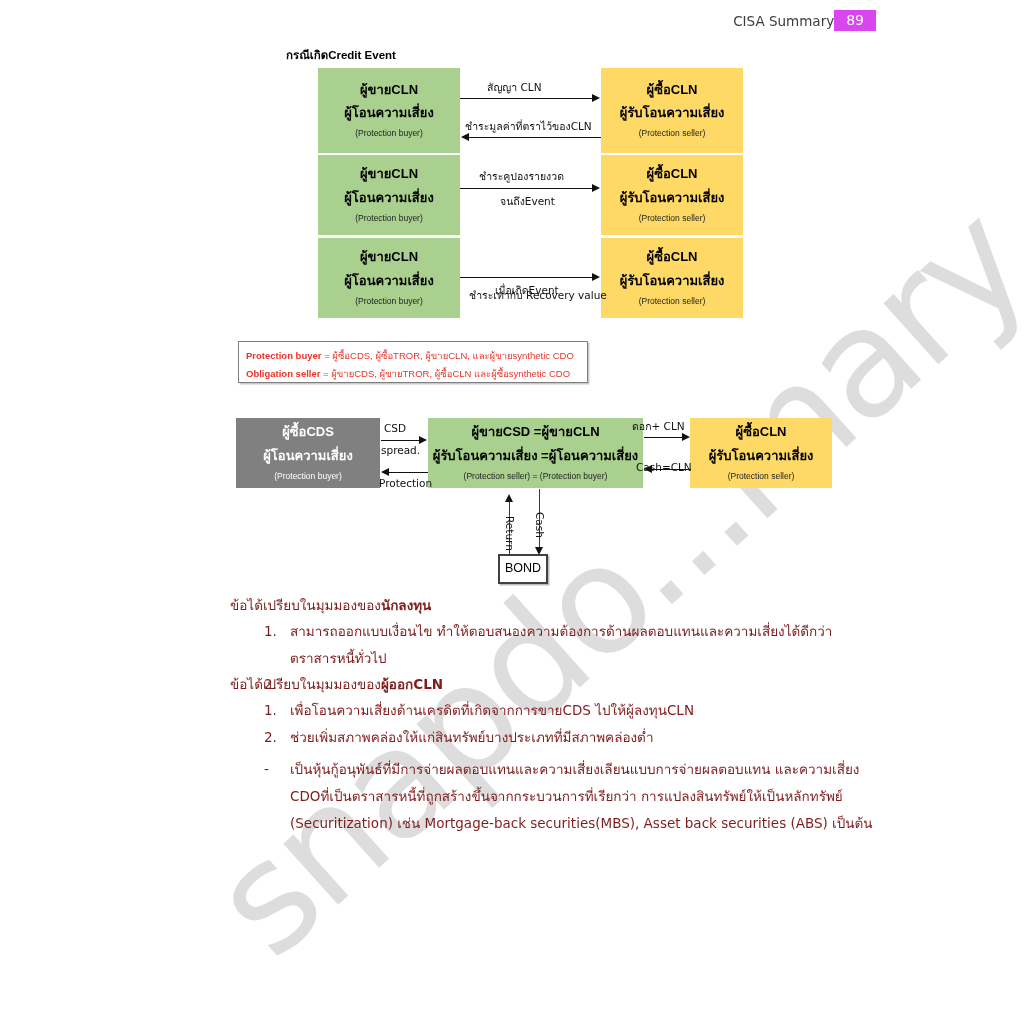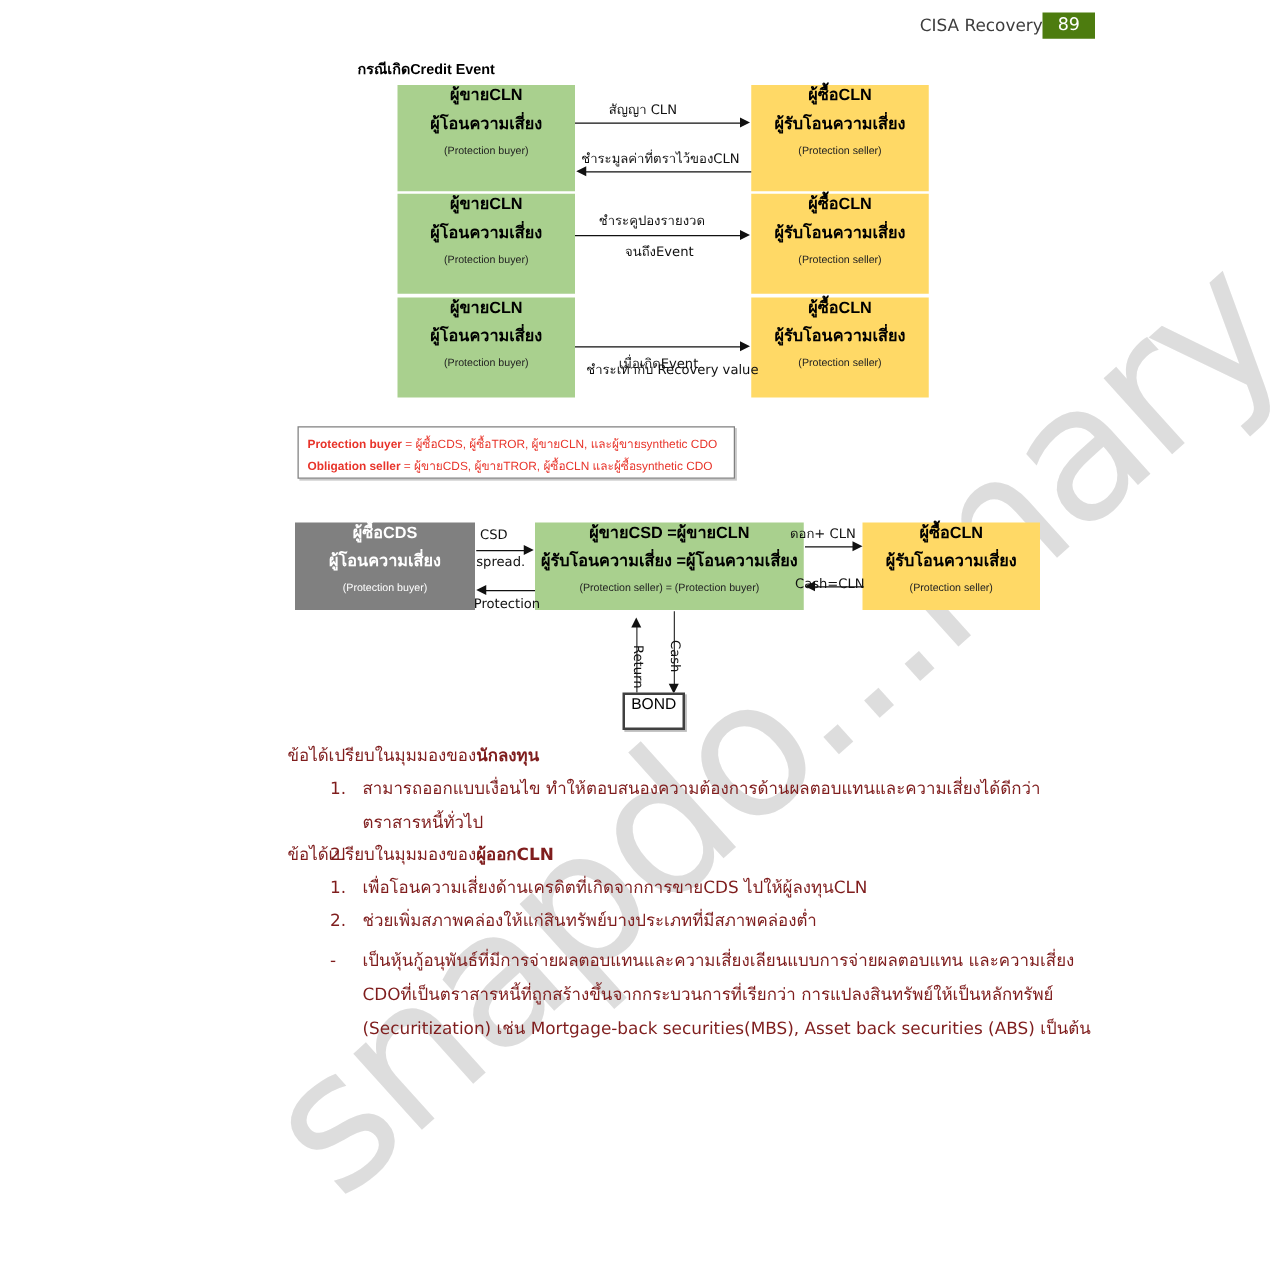--- a/index.html
+++ b/index.html
@@ -22,30 +22,30 @@
     transform-origin:left top;
     left:180px;top:860px;
     white-space:nowrap;
     opacity:.85;
   }
   
   #header{position:absolute;left:0;top:10px;width:1024px;height:26px;z-index:3;}
   #header .hdr-inner{position:absolute;right:148px;top:0;display:flex;align-items:center;}
   #header .hdr-title{font-size:13.5px;color:#3d3d3d;font-family:"DejaVu Sans",sans-serif;}
   #header .hdr-page{
-    background:#4d7c0f;color:#ffffff;font-size:14px;
+    background:#d946ef;color:#ffffff;font-size:14px;
     padding:2px 12px 3px 12px;margin-left:0px;line-height:16px;
     font-family:"DejaVu Sans",sans-serif;
   }
   
   #canvas{position:absolute;left:0;top:0;width:1024px;height:756px;z-index:2;}
   .cap{position:absolute;font-weight:bold;font-size:11.5px;color:#000;}
   .box{
     position:absolute;box-sizing:border-box;
-    display:flex;flex-direction:column;align-items:center;
+    display:flex;flex-direction:column;align-items:center;justify-content:center;
     text-align:center;line-height:1.25;
   }
   .box .l1{font-size:13px;font-weight:bold;color:#000;margin-bottom:7px;}
   .box .l2{font-size:13px;font-weight:bold;color:#000;margin-bottom:7px;}
   .box .l3{font-size:8.5px;color:#222;}
   .box.green{background:#a9d08e;}
   .box.yellow{background:#ffd966;}
   .box.gray{background:#808080;}
   .box.gray .l1,.box.gray .l2{color:#fff;}
   .box.gray .l3{color:#fff;}
@@ -111,21 +111,21 @@
 </style>
 </head>
 <body>
 
 <div id="watermark">
   <span>snapdo...mary</span>
 </div>
 
 <div id="header">
   <div class="hdr-inner">
-    <div class="hdr-title">CISA Recovery</div>
+    <div class="hdr-title">CISA Summary</div>
     <div class="hdr-page">89</div>
   </div>
 </div>
 
 <div id="canvas">
 
   <div class="cap" style="left:286px;top:46px;">กรณีเกิดCredit Event</div>
 
   <div class="box green" style="left:318px;top:68px;width:142px;height:85px;">
     <div class="l1">ผู้ขายCLN</div>

